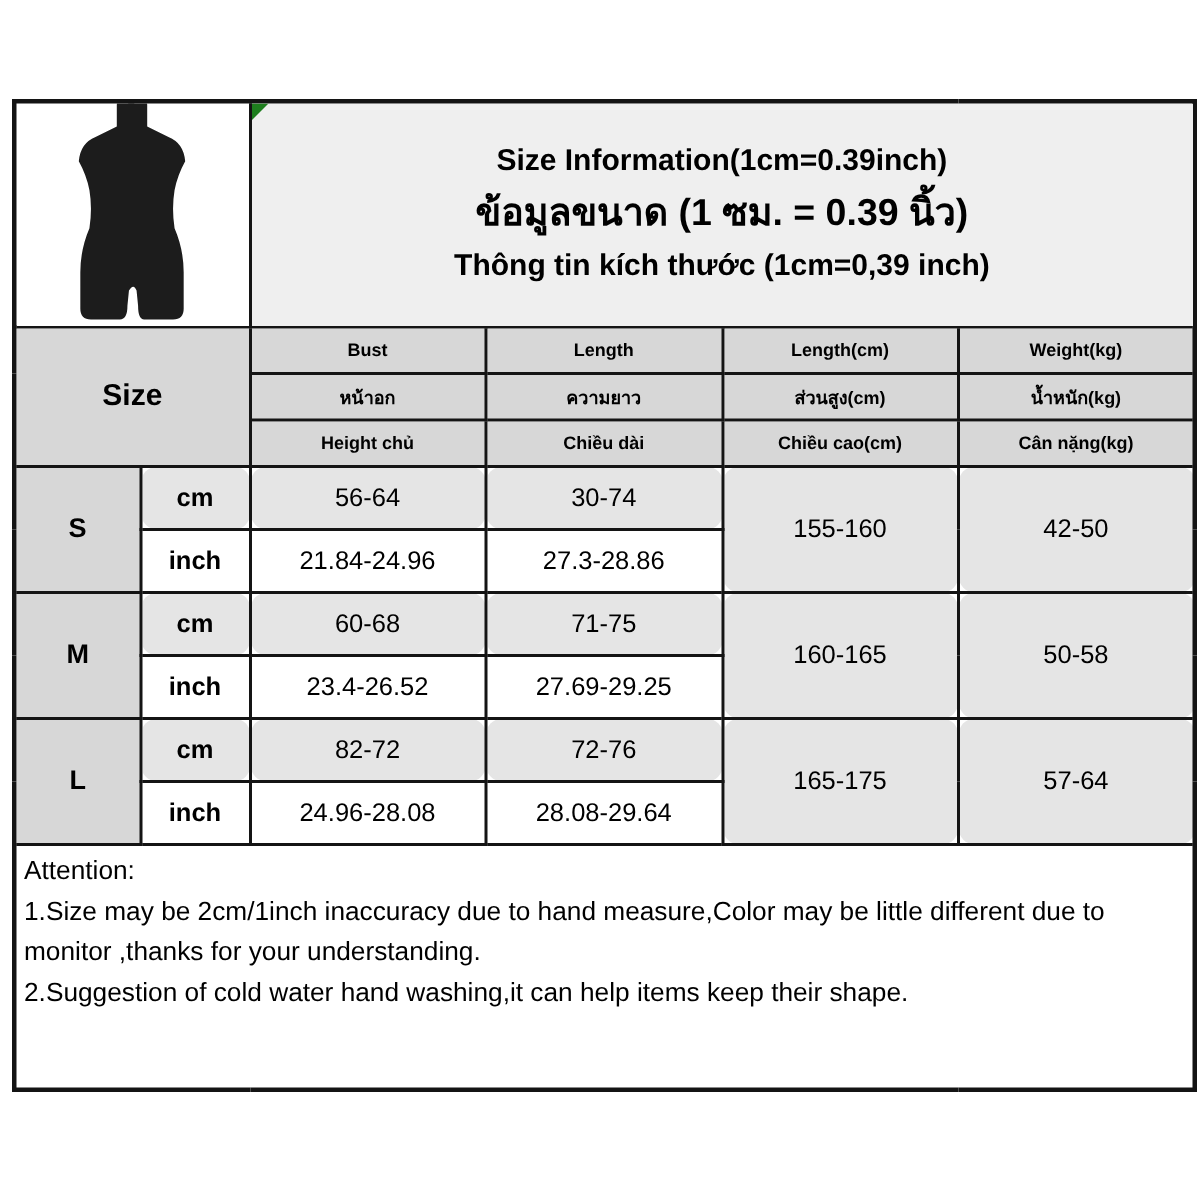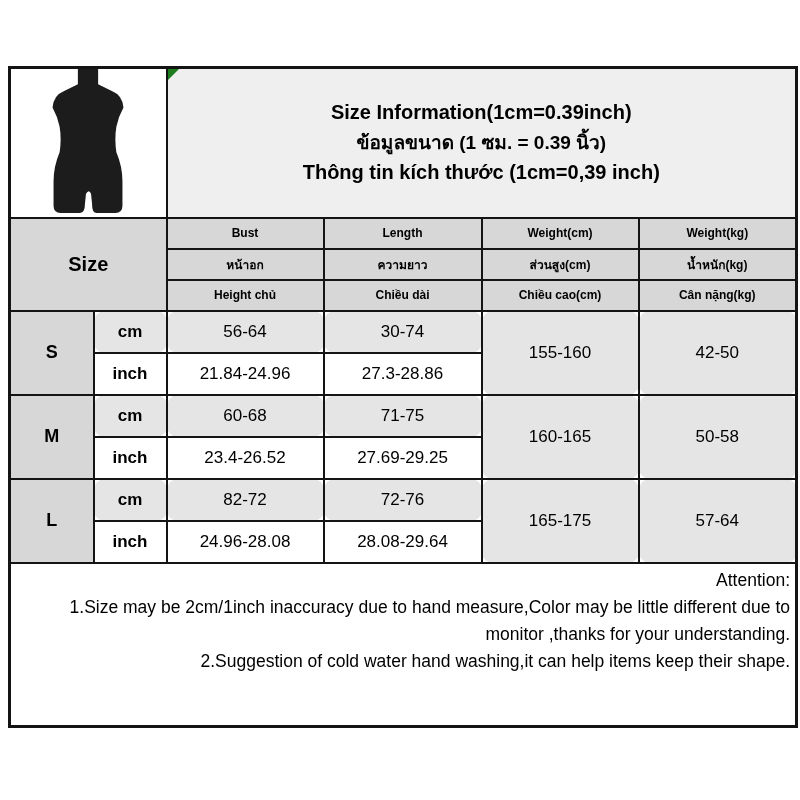--- a/index.html
+++ b/index.html
@@ -23,28 +23,28 @@
   .bg-cm    { background:#e5e5e5;border-radius:11px; }
   .bg-white { background:#ffffff; }
 
   .photo-cell { background:#fff; position:relative; }
   .photo-cell svg { display:block; margin:-6px auto 0 auto; }
 
   .title-cell { position:relative; }
   .title-cell .marker { position:absolute; top:0; left:0; width:0; height:0;
       border-top:11px solid #1e7e1e; border-right:11px solid transparent; }
   .title-en, .title-vi { font-size:20px; font-weight:bold; line-height:1.55; }
-  .title-th { font-size:19px; font-weight:bold; line-height:1.55; }
+  .title-th { font-size:25px; font-weight:bold; line-height:1.55; }
 
   .hdr  { font-weight:bold; font-size:12px; }
   .size-letter { font-weight:bold; font-size:18px; }
   .unit { font-weight:bold; font-size:17px; }
   .val  { font-weight:normal; font-size:17px; }
 
-  .attn-cell { text-align:right; vertical-align:top; padding:3px 5px; }
+  .attn-cell { text-align:left; vertical-align:top; padding:3px 5px; }
   .attn-cell p { font-size:17.5px; line-height:27px; font-weight:normal; }
 </style>
 </head>
 <body>
 
 <div class="page">
   <table class="size-table">
     <colgroup>
       <col style="width:84px">
         <col style="width:73px">
@@ -67,21 +67,21 @@
         <div class="title-en">Size Information(1cm=0.39inch)</div>
         <div class="title-th">ข้อมูลขนาด (1 ซม. = 0.39 นิ้ว)</div>
         <div class="title-vi">Thông tin kích thước (1cm=0,39 inch)</div>
       </td>
     </tr>
 
     <tr class="r-head">
       <td colspan="2" rowspan="3" class="bg-hdr hdr" style="font-size:20px">Size</td>
       <td class="bg-hdr hdr">Bust</td>
       <td class="bg-hdr hdr">Length</td>
-      <td class="bg-hdr hdr">Weight(cm)</td>
+      <td class="bg-hdr hdr">Length(cm)</td>
       <td class="bg-hdr hdr">Weight(kg)</td>
     </tr>
     <tr class="r-head">
       <td class="bg-hdr hdr">หน้าอก</td>
       <td class="bg-hdr hdr">ความยาว</td>
       <td class="bg-hdr hdr">ส่วนสูง(cm)</td>
       <td class="bg-hdr hdr">น้ำหนัก(kg)</td>
     </tr>
     <tr class="r-head">
       <td class="bg-hdr hdr">Height chủ</td>

